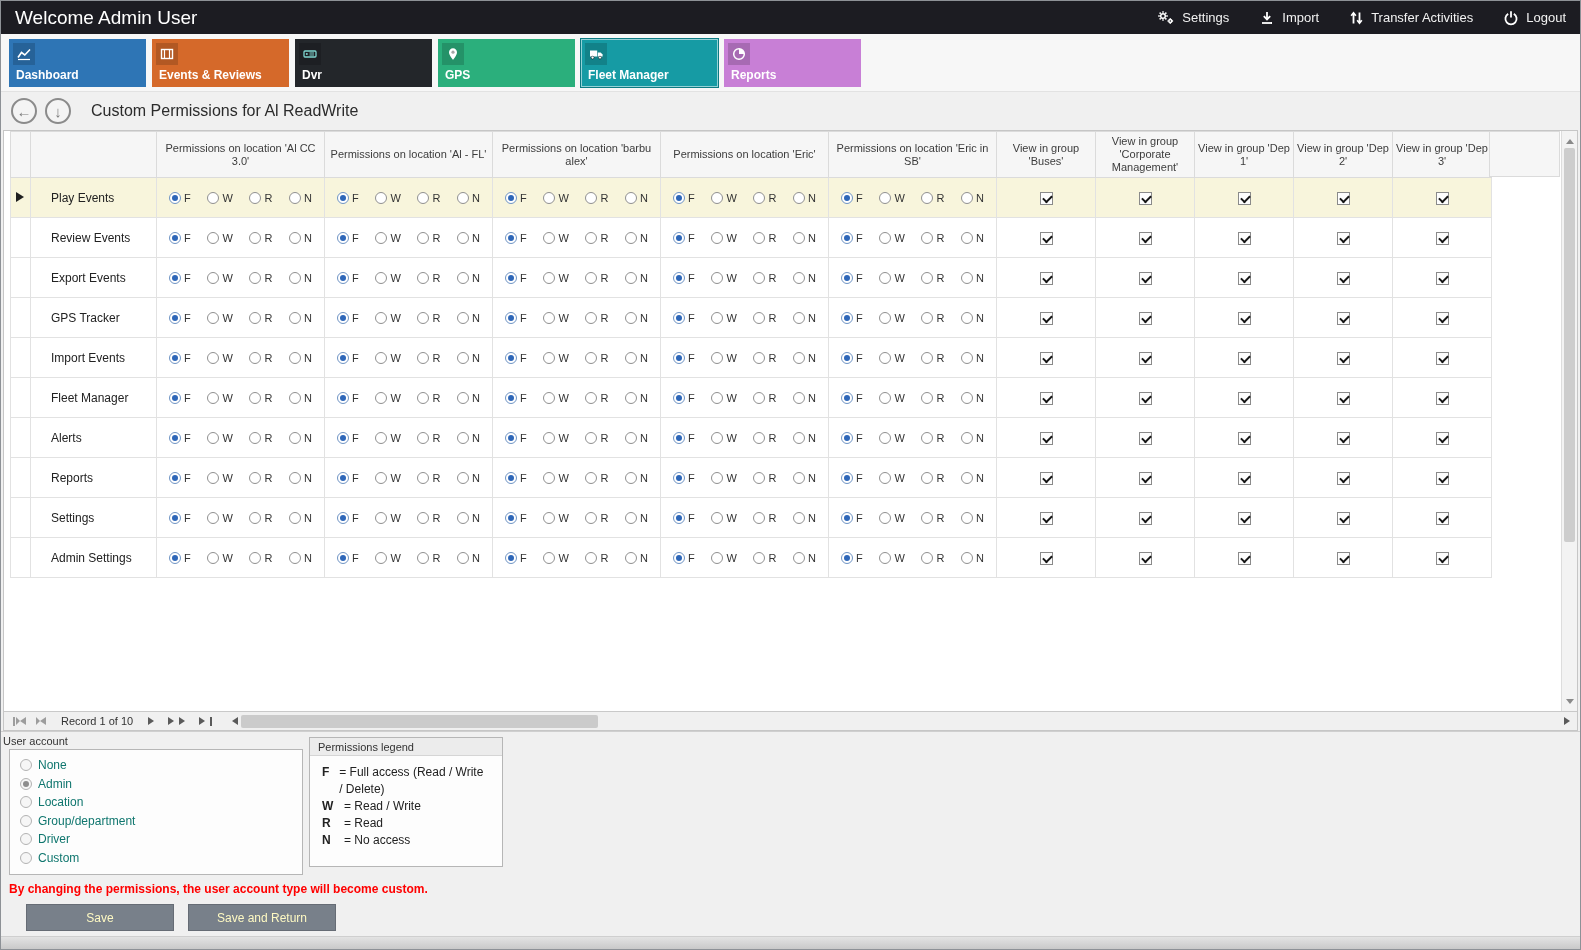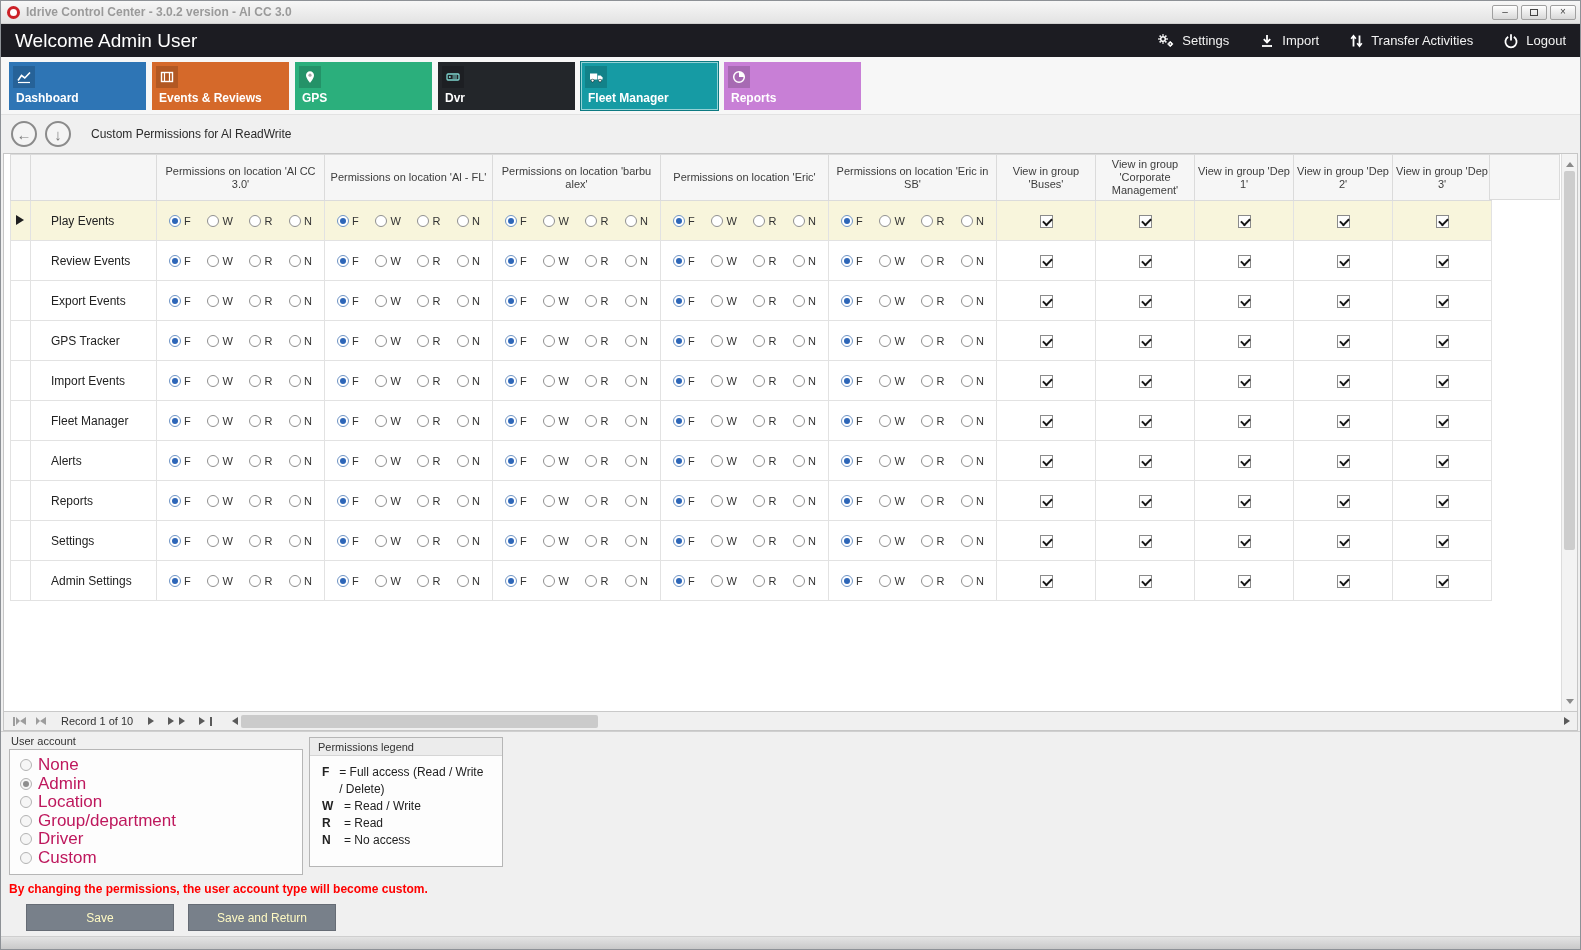--- a/index.html
+++ b/index.html
@@ -30,21 +30,21 @@
   .tab { width:137px; height:48px; position:relative; color:#fff; cursor:default; }
   .tab.selected { outline:1px solid #0d7a82; box-shadow: inset 0 0 0 1px rgba(255,255,255,.55); }
   .tab-icon { position:absolute; top:4px; left:4px; width:22px; height:22px; background:rgba(0,0,0,.16);
               display:flex; align-items:center; justify-content:center; }
   .tab-label { position:absolute; left:7px; bottom:5px; font-size:12px; font-weight:bold; }
 
   
   .toolbar { height:38px; background:#f0f0f0; display:flex; align-items:center; padding-left:10px; gap:8px; }
   .circle-btn { width:26px; height:26px; border-radius:50%; border:2px solid #8b8b8b; background:#f4f4f4;
                 color:#7c7c7c; font-size:15px; display:flex; align-items:center; justify-content:center; line-height:1;}
-  .page-title { margin-left:12px; font-size:12px; color:#2b2b2b; }
+  .page-title { margin-left:12px; font-size:16px; color:#2b2b2b; }
 
   
   .gridwrap { flex:1; margin:0 2px; border:1px solid #c6c6c6; background:#fff; display:flex;
               flex-direction:column; min-height:0; position:relative; }
   .gridarea { flex:1; position:relative; overflow:hidden; padding-left:6px; background:#fff; }
   table.permgrid { table-layout:fixed; border-collapse:collapse; width:1480px; background:#fff; }
   .permgrid th { background:#f6f6f6; border:1px solid #dbdbdb; font-weight:normal; font-size:11px;
                  color:#3c3c3c; height:46px; padding:2px 3px; text-align:center; vertical-align:middle; line-height:13px;}
   .permgrid th.col-ind { width:20px; } .permgrid th.col-label { width:126px; }
   .permgrid th.col-perm { width:168px; } .permgrid th.col-group { width:99px; }
@@ -89,54 +89,45 @@
   .vcr.dim .vbar { background:#9d9d9d; }
   .vbar { width:2px; height:9px; background:#5a5a5a; }
   .rec-text { margin:0 10px; }
   .hscroll { flex:1; display:flex; align-items:center; height:15px; margin-left:8px; background:#f0f0f0; }
   .hs-left, .hs-right { width:16px; height:15px; display:flex; align-items:center; justify-content:center; }
   .hs-track { flex:1; height:15px; position:relative; background:#f0f0f0; }
   .hs-thumb { position:absolute; left:0; top:1px; height:13px; width:27%; background:#cbcbcb; border-radius:2px;}
 
   
   .bottom { height:218px; background:#f0f0f0; border-top:1px solid #cfcfcf; position:relative; font-size:12px; }
-  .ua-caption { position:absolute; left:10px; top:3px; font-size:11px; color:#333; }
+  .ua-caption { position:absolute; left:2px; top:3px; font-size:11px; color:#333; }
   .ua-box { position:absolute; left:8px; top:17px; width:294px; height:126px; background:#fdfdfd;
             border:1px solid #b6b6b6; padding:6px 10px; }
   .ua-row { display:flex; align-items:center; gap:6px; height:18.5px; }
-  .ua-label { color:#be185d; font-size:17px; }
+  .ua-label { color:#0f766e; font-size:12px; }
   .legend-box { position:absolute; left:308px; top:5px; width:194px; height:130px; background:#fdfdfd;
                 border:1px solid #b6b6b6; }
   .legend-head { height:18px; background:#ececec; border-bottom:1px solid #d5d5d5; font-size:11px;
                  color:#333; display:flex; align-items:center; padding-left:8px; }
   .legend-body { padding:8px 12px; }
   .lg-row { display:flex; line-height:17px; font-size:12px; color:#222; }
   .lg-key { width:22px; font-weight:bold; }
   .warning { position:absolute; left:8px; top:150px; color:#ff0000; font-weight:bold; font-size:12px; }
   .btn { position:absolute; top:172px; height:27px; width:148px; background:#78808a; color:#fef9c3;
          border:1px solid #666c75; font-size:12px; display:flex; align-items:center; justify-content:center;
          font-family:"Liberation Sans", sans-serif; cursor:default;}
   .btn.save { left:25px; } .btn.save-return { left:187px; }
   .bottom-strip { position:absolute; left:0; right:0; bottom:0; height:13px;
                   background:linear-gradient(#e3e3e3,#c9c9c9); border-top:1px solid #cfcfcf; }
 </style>
 </head>
 <body>
 
 <div class="window">
 
-  <div class="titlebar">
-    <span class="logo"></span>
-    <span class="win-title">Idrive Control Center - 3.0.2 version - Al CC 3.0</span>
-    <span class="win-btn">–</span>
-    <span class="win-btn">
-        <span class="max-glyph"></span>
-      </span>
-    <span class="win-btn">×</span>
-  </div>
 
   <div class="topbar">
     <span class="welcome">Welcome Admin User</span>
     <div class="topbar-actions">
       <span class="tb-action">
         <span>
             <svg width="19" height="17" viewBox="0 0 19 17">
           <g stroke="#fff" stroke-width="1.5" fill="none">
             <circle cx="7" cy="7" r="2.3"></circle>
             <path d="M7 2.2v1.6M7 10.2v1.6M2.2 7h1.6M10.2 7h1.6M3.6 3.6l1.2 1.2M9.2 9.2l1.2 1.2M3.6 10.4l1.2-1.2M9.2 4.8l1.2-1.2"></path>
@@ -198,38 +189,38 @@
     </div>
     <div class="tab" style="background: rgb(213, 105, 42); text-align: center;">
       <span class="tab-icon">
           <svg width="14" height="14" viewBox="0 0 14 14">
         <rect x="1.5" y="2.5" width="11" height="9" fill="none" stroke="#fff" stroke-width="1.4"></rect>
         <path d="M4.5 2.5v9M9.5 2.5v9" stroke="#fff" stroke-width="1.2"></path>
           </svg>
         </span>
       <span class="tab-label">Events &amp; Reviews</span>
     </div>
-    <div class="tab" style="background: rgb(43, 175, 124);">
-      <span class="tab-icon">
-          <svg width="14" height="14" viewBox="0 0 14 14">
-        <path d="M7 1.2c2.2 0 4 1.8 4 4 0 2.9-4 7.6-4 7.6s-4-4.7-4-7.6c0-2.2 1.8-4 4-4z" fill="#fff"></path>
-        <circle cx="7" cy="5.2" r="1.6" fill="rgba(0,0,0,0.35)"></circle>
-          </svg>
-        </span>
-      <span class="tab-label">GPS</span>
-    </div>
     <div class="tab" style="background: rgb(35, 38, 42);">
       <span class="tab-icon">
           <svg width="14" height="14" viewBox="0 0 14 14">
         <rect x="1" y="4" width="12" height="6" rx="1" fill="none" stroke="#7fd6d0" stroke-width="1.3"></rect>
         <circle cx="3.8" cy="7" r="1" fill="#7fd6d0"></circle>
         <path d="M6.5 6h4.5M6.5 8h4.5" stroke="#7fd6d0" stroke-width="1"></path>
           </svg>
         </span>
       <span class="tab-label">Dvr</span>
+    </div>
+    <div class="tab" style="background: rgb(43, 175, 124);">
+      <span class="tab-icon">
+          <svg width="14" height="14" viewBox="0 0 14 14">
+        <path d="M7 1.2c2.2 0 4 1.8 4 4 0 2.9-4 7.6-4 7.6s-4-4.7-4-7.6c0-2.2 1.8-4 4-4z" fill="#fff"></path>
+        <circle cx="7" cy="5.2" r="1.6" fill="rgba(0,0,0,0.35)"></circle>
+          </svg>
+        </span>
+      <span class="tab-label">GPS</span>
     </div>
     <div class="tab selected" style="background: rgb(22, 155, 164);">
       <span class="tab-icon">
           <svg width="15" height="14" viewBox="0 0 15 14">
         <path d="M1 3.5h7.2v6H1z" fill="#fff"></path>
         <path d="M8.8 5.5h2.8l2 2v2h-4.8z" fill="#fff"></path>
         <circle cx="3.6" cy="10.6" r="1.4" fill="#fff" stroke="rgba(0,0,0,.45)"></circle>
         <circle cx="11" cy="10.6" r="1.4" fill="#fff" stroke="rgba(0,0,0,.45)"></circle>
           </svg>
         </span>

